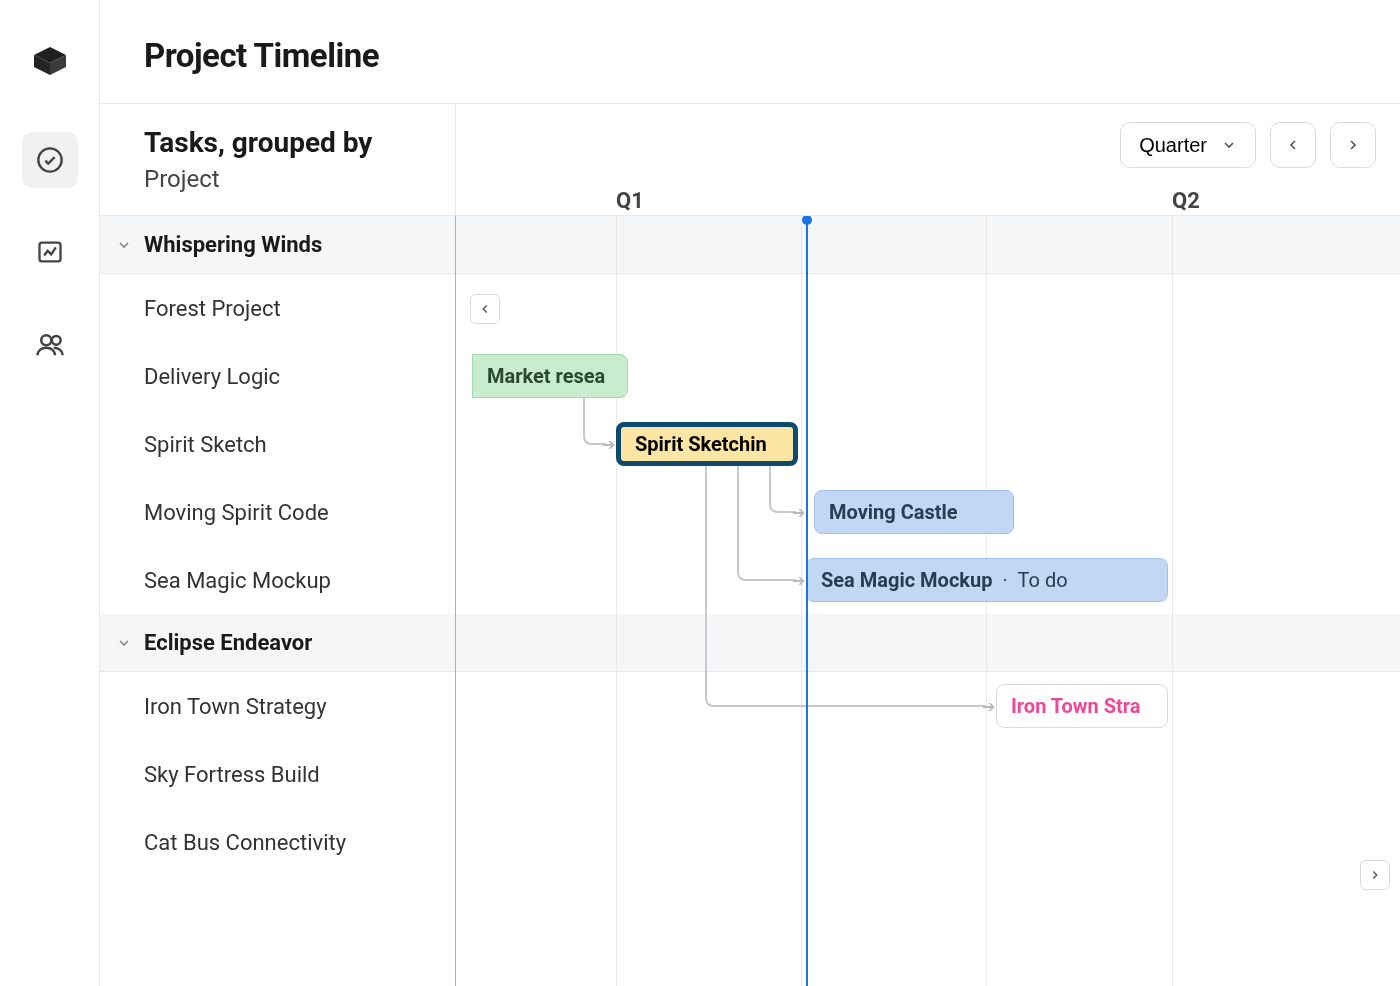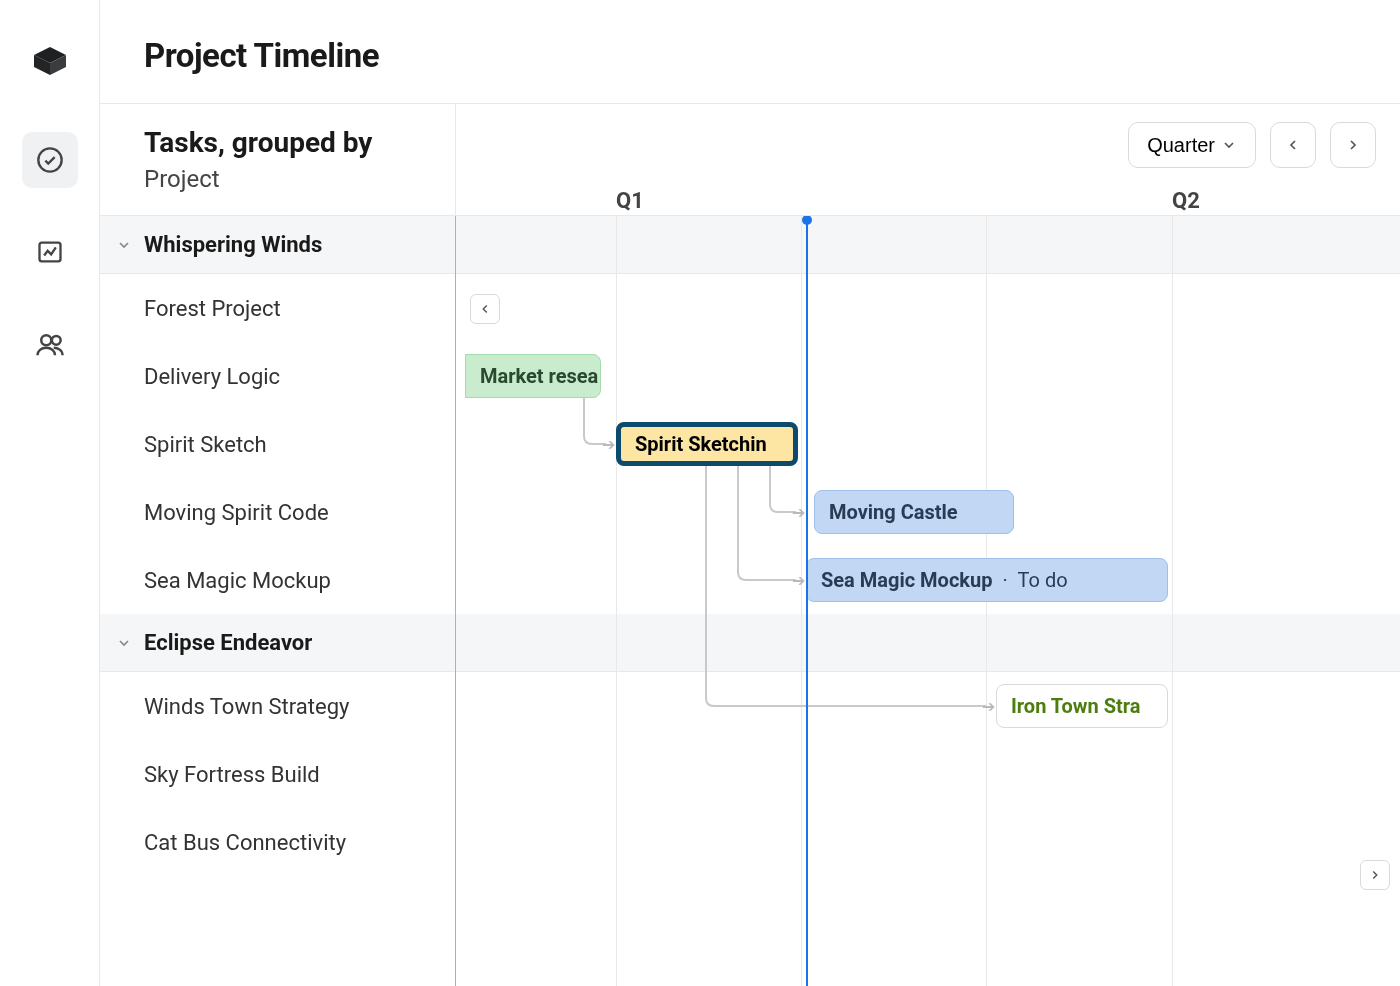--- a/index.html
+++ b/index.html
@@ -89,21 +89,21 @@
 }
 .select-btn {
   border: 1px solid #d9dadd;
   border-radius: 10px;
   background: #fff;
   padding: 10px 18px;
   font-size: 20px;
   font-weight: 500;
   display: flex;
   align-items: center;
-  gap: 6px;
+  gap: 14px;
   cursor: pointer;
 }
 .nav-btn {
   border: 1px solid #d9dadd;
   border-radius: 10px;
   background: #fff;
   width: 46px;
   height: 46px;
   display: flex;
   align-items: center;
@@ -218,21 +218,21 @@
   padding: 0 14px;
   font-size: 20px;
   font-weight: 700;
   white-space: nowrap;
   overflow: hidden;
   cursor: pointer;
 }
 .bar-green { background: #c9eccf; border: 1px solid #a3dcab; color: #2a4a30; }
 .bar-yellow { background: #fde6a3; border: 5px solid #0c4a6e; color: #000000; }
 .bar-blue { background: #c1d7f4; border: 1px solid #a0c0ea; color: #2a3c55; }
-.bar-white { background: #fff; border: 1px solid #d9dadd; color: #4d7c0f; }
+.bar-white { background: #fff; border: 1px solid #d9dadd; color: #ec4899; }
 .bar .status { font-weight: 400; }
 .bar .dot   { font-weight: 400; }
 .expand-chevron {
   position: absolute;
   top: 20px;
   left: 14px;
   width: 30px;
   height: 30px;
   border: 1px solid #d9dadd;
   border-radius: 6px;
@@ -362,39 +362,39 @@
         <div class="task-row">Moving Spirit Code</div>
         <div class="task-row">Sea Magic Mockup</div>
         <div class="group-row" style="padding-left: 16px;">
           <span class="chev">
             <svg width="16" height="16" viewBox="0 0 24 24" fill="none" stroke="#888" stroke-width="2.5">
               <path d="M6 9l6 6 6-6"></path>
             </svg>
           </span>
           <span>Eclipse Endeavor</span>
         </div>
-        <div class="task-row">Winds Town Strategy</div>
+        <div class="task-row">Iron Town Strategy</div>
         <div class="task-row">Sky Fortress Build</div>
         <div class="task-row">Cat Bus Connectivity</div>
       </div>
     <div class="timeline-area" id="timeline-area">
         <div class="vline" style="left: 160px;"></div>
         <div class="vline" style="left: 345px;"></div>
         <div class="vline" style="left: 530px;"></div>
         <div class="vline" style="left: 716px;"></div>
         <div class="track-group-row"></div>
         <div class="track-task-row">
           <div class="expand-chevron">
             <svg width="14" height="14" viewBox="0 0 24 24" fill="none" stroke="#555" stroke-width="2.5">
               <path d="M15 6l-6 6 6 6"></path>
             </svg>
           </div>
         </div>
         <div class="track-task-row">
-          <div class="bar bar-green" style="left: 9px; width: 136px; border-top-left-radius: 0px; border-bottom-left-radius: 0px;">
+          <div class="bar bar-green" style="left: 16px; width: 156px; border-top-left-radius: 0px; border-bottom-left-radius: 0px;">
             <span>Market resea</span>
           </div>
         </div>
         <div class="track-task-row">
           <div class="bar bar-yellow" style="left: 160px; width: 182px;">
             <span>Spirit Sketchin</span>
           </div>
         </div>
         <div class="track-task-row">
           <div class="bar bar-blue" style="left: 350px; width: 200px; margin-left: 8px;">

